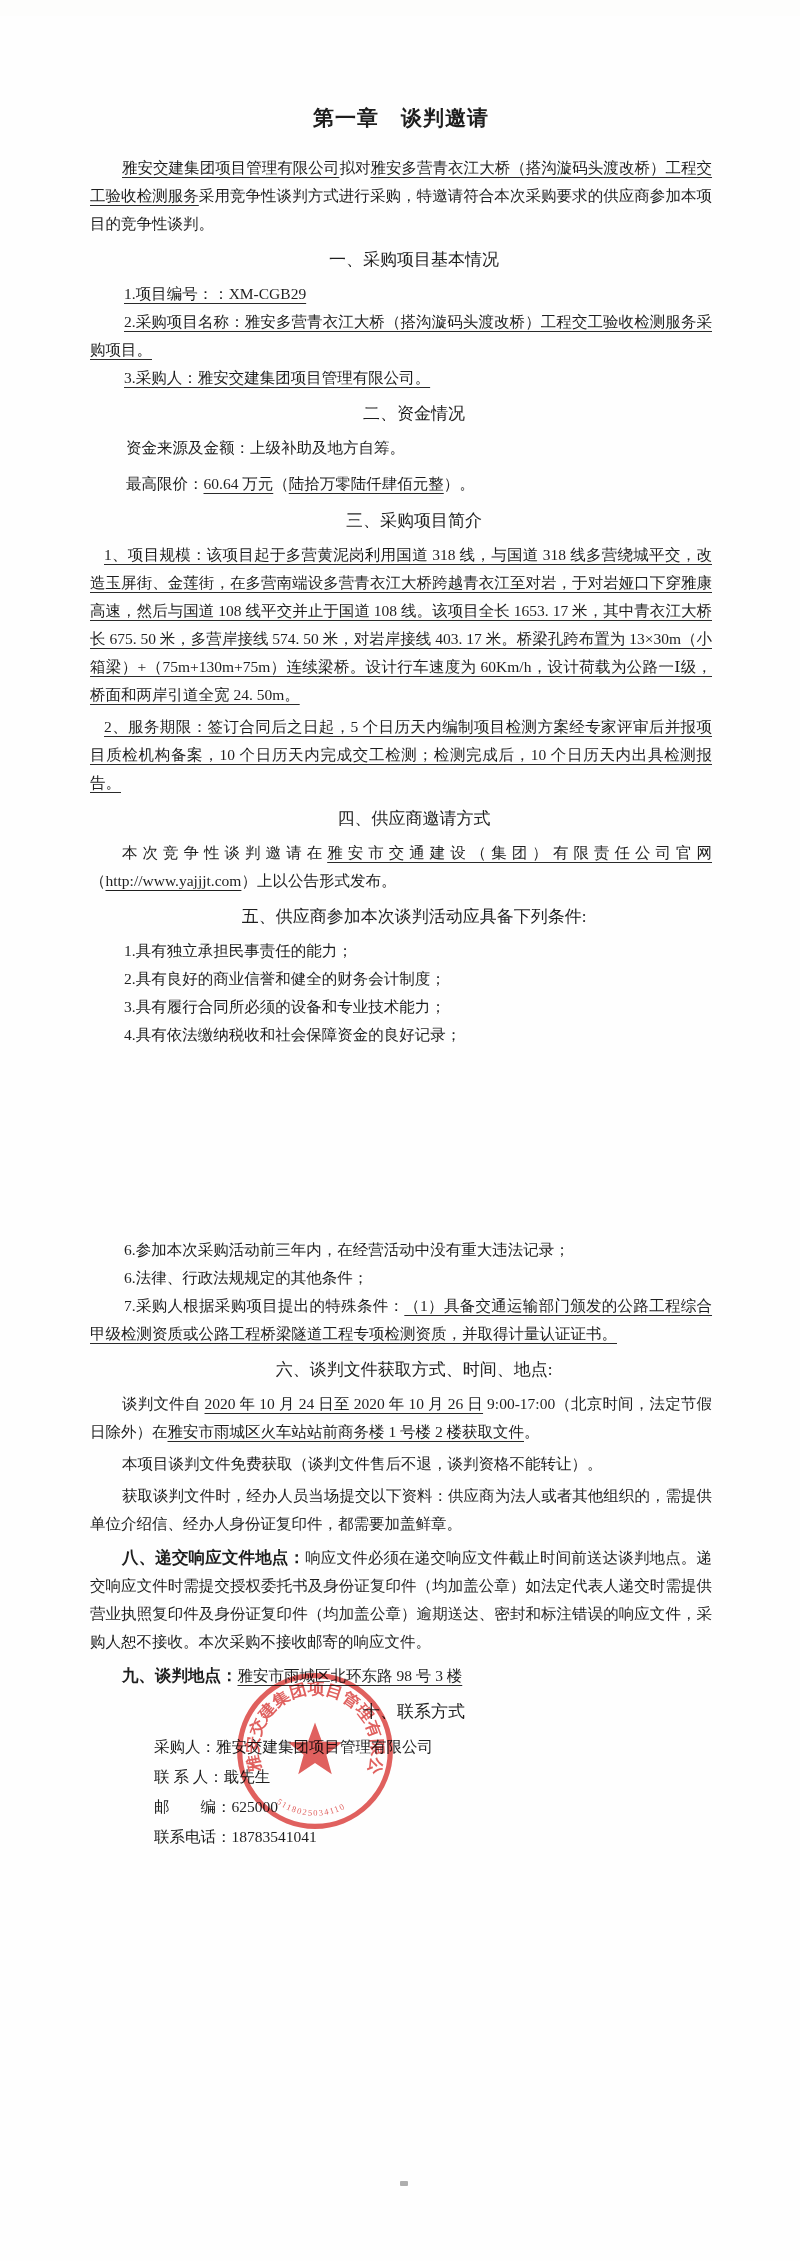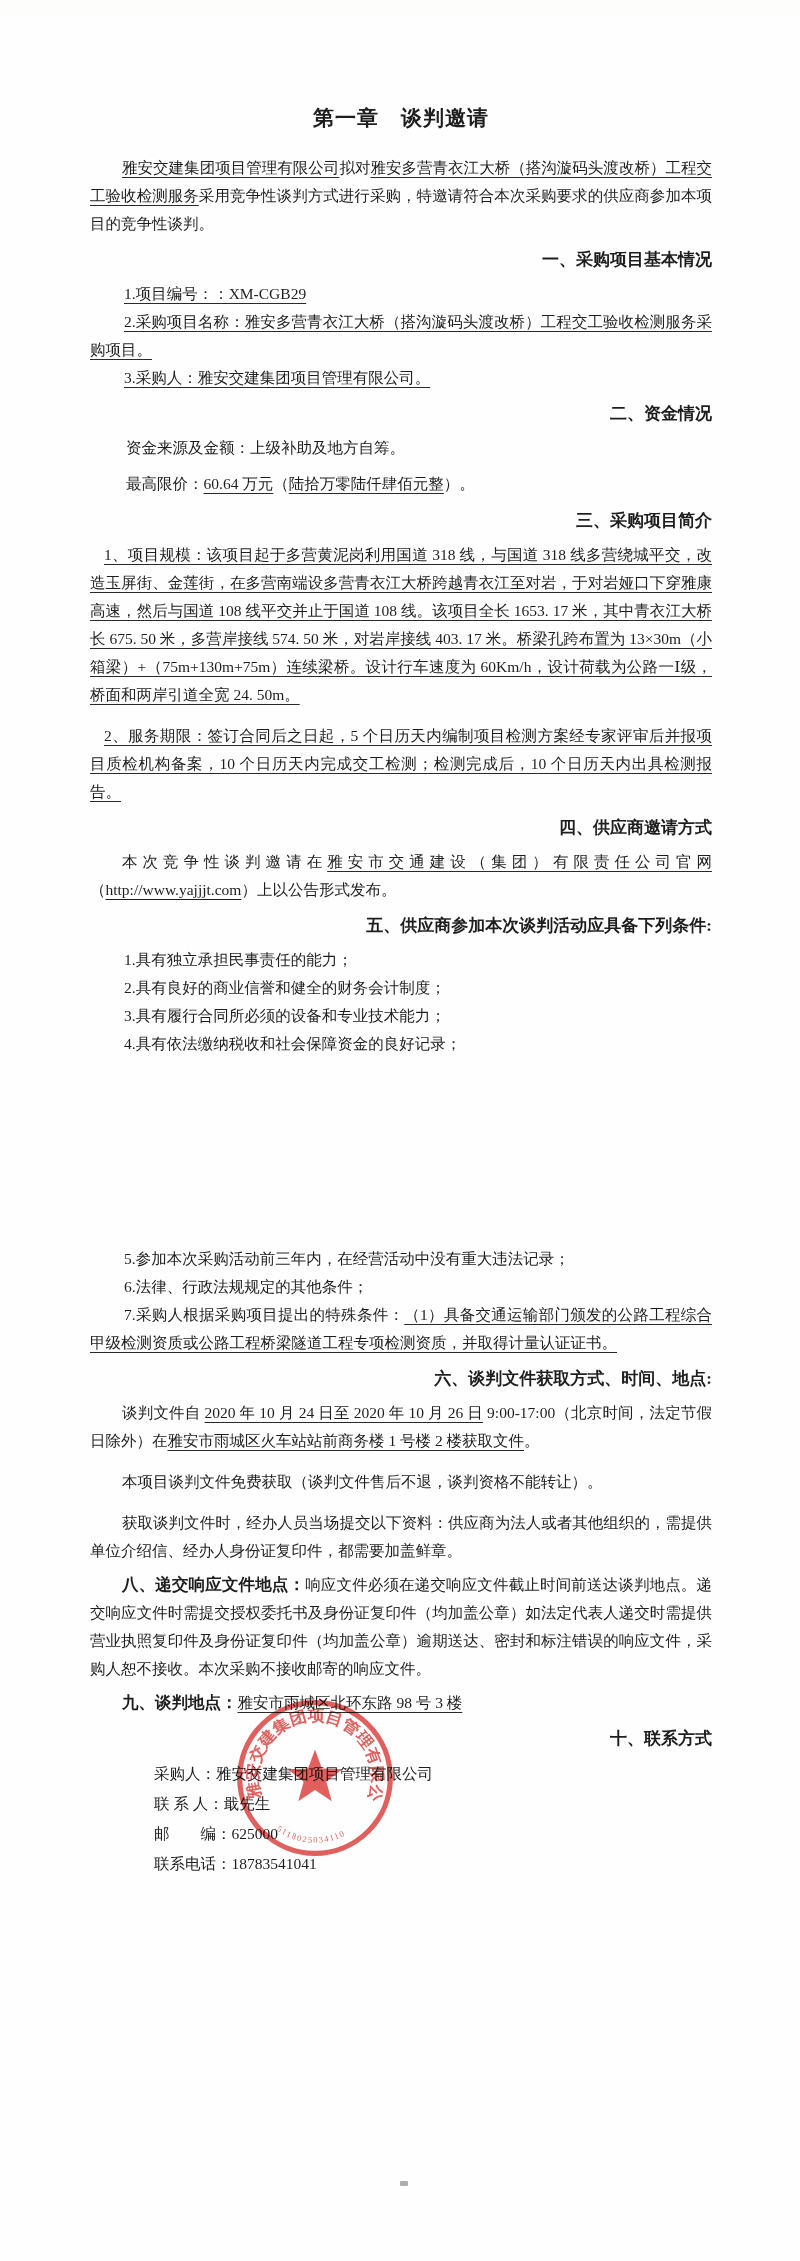--- a/index.html
+++ b/index.html
@@ -17,28 +17,28 @@
     font-size:15.5px;line-height:28px;
     text-align:justify;
   }
   .doc-title{
     font-size:21px;font-weight:bold;text-align:center;
     line-height:32px;margin:0 0 20px 0;letter-spacing:1px;
   }
   p{margin:0;}
   .para{text-indent:32px;}
   .h2{
-    font-weight:bold;font-size:17px;line-height:30px;
-    text-indent:26px;margin:7px 0 5px 0;text-align:right;
+    font-weight:normal;font-size:17px;line-height:30px;
+    text-indent:26px;margin:7px 0 5px 0;text-align:center;
   }
   .h-inline{font-weight:bold;font-size:16.5px;}
   .item{text-indent:34px;}
   .item-tight{text-indent:14px;}
   .s2p{text-indent:36px;margin:5px 0 8px 0;}
-  .mt4{margin-top:13px;} .mt6{margin-top:6px;} .mt8{margin-top:8px;}
+  .mt4{margin-top:4px;} .mt6{margin-top:6px;} .mt8{margin-top:8px;}
   .u{
     text-decoration:underline;
     text-underline-offset:4px;
     text-decoration-thickness:1px;
     text-decoration-color:#2a2a2a;
   }
   .page-gap{height:187px;}
   .contact-block{
     position:relative;
     padding-left:64px;margin-top:4px;
@@ -89,21 +89,21 @@
     <p class="para"><span>本次竞争性谈判邀请在</span><span class="u">雅安市交通建设（集团）有限责任公司官网</span><span>（</span><a class="link">http://www.yajjjt.com</a><span>）上以公告形式发布。</span></p>
 
     <p class="h2">五、供应商参加本次谈判活动应具备下列条件:</p>
     <p class="item">1.具有独立承担民事责任的能力；</p>
     <p class="item">2.具有良好的商业信誉和健全的财务会计制度；</p>
     <p class="item">3.具有履行合同所必须的设备和专业技术能力；</p>
     <p class="item">4.具有依法缴纳税收和社会保障资金的良好记录；</p>
 
     <div class="page-gap"></div>
 
-    <p class="item">5.参加本次采购活动前三年内，在经营活动中没有重大违法记录；</p>
+    <p class="item">6.参加本次采购活动前三年内，在经营活动中没有重大违法记录；</p>
     <p class="item">6.法律、行政法规规定的其他条件；</p>
     <p class="item"><span>7.采购人根据采购项目提出的特殊条件：</span><span class="u">（1）具备交通运输部门颁发的公路工程综合甲级检测资质或公路工程桥梁隧道工程专项检测资质，并取得计量认证证书。</span></p>
 
     <p class="h2">六、谈判文件获取方式、时间、地点:</p>
     <p class="para"><span>谈判文件自 </span><span class="u">2020 年 10 月 24 日至 2020 年 10 月 26 日</span><span> 9:00-17:00（北京时间，法定节假日除外）在</span><span class="u">雅安市雨城区火车站站前商务楼 1 号楼 2 楼获取文件</span><span>。</span></p>
     <p class="para mt4">本项目谈判文件免费获取（谈判文件售后不退，谈判资格不能转让）。</p>
     <p class="para mt4">获取谈判文件时，经办人员当场提交以下资料：供应商为法人或者其他组织的，需提供单位介绍信、经办人身份证复印件，都需要加盖鲜章。</p>
 
 
     <p class="para mt6"><span class="h-inline">八、递交响应文件地点：</span><span>响应文件必须在递交响应文件截止时间前送达谈判地点。递交响应文件时需提交授权委托书及身份证复印件（均加盖公章）如法定代表人递交时需提供营业执照复印件及身份证复印件（均加盖公章）逾期送达、密封和标注错误的响应文件，采购人恕不接收。本次采购不接收邮寄的响应文件。</span></p>

